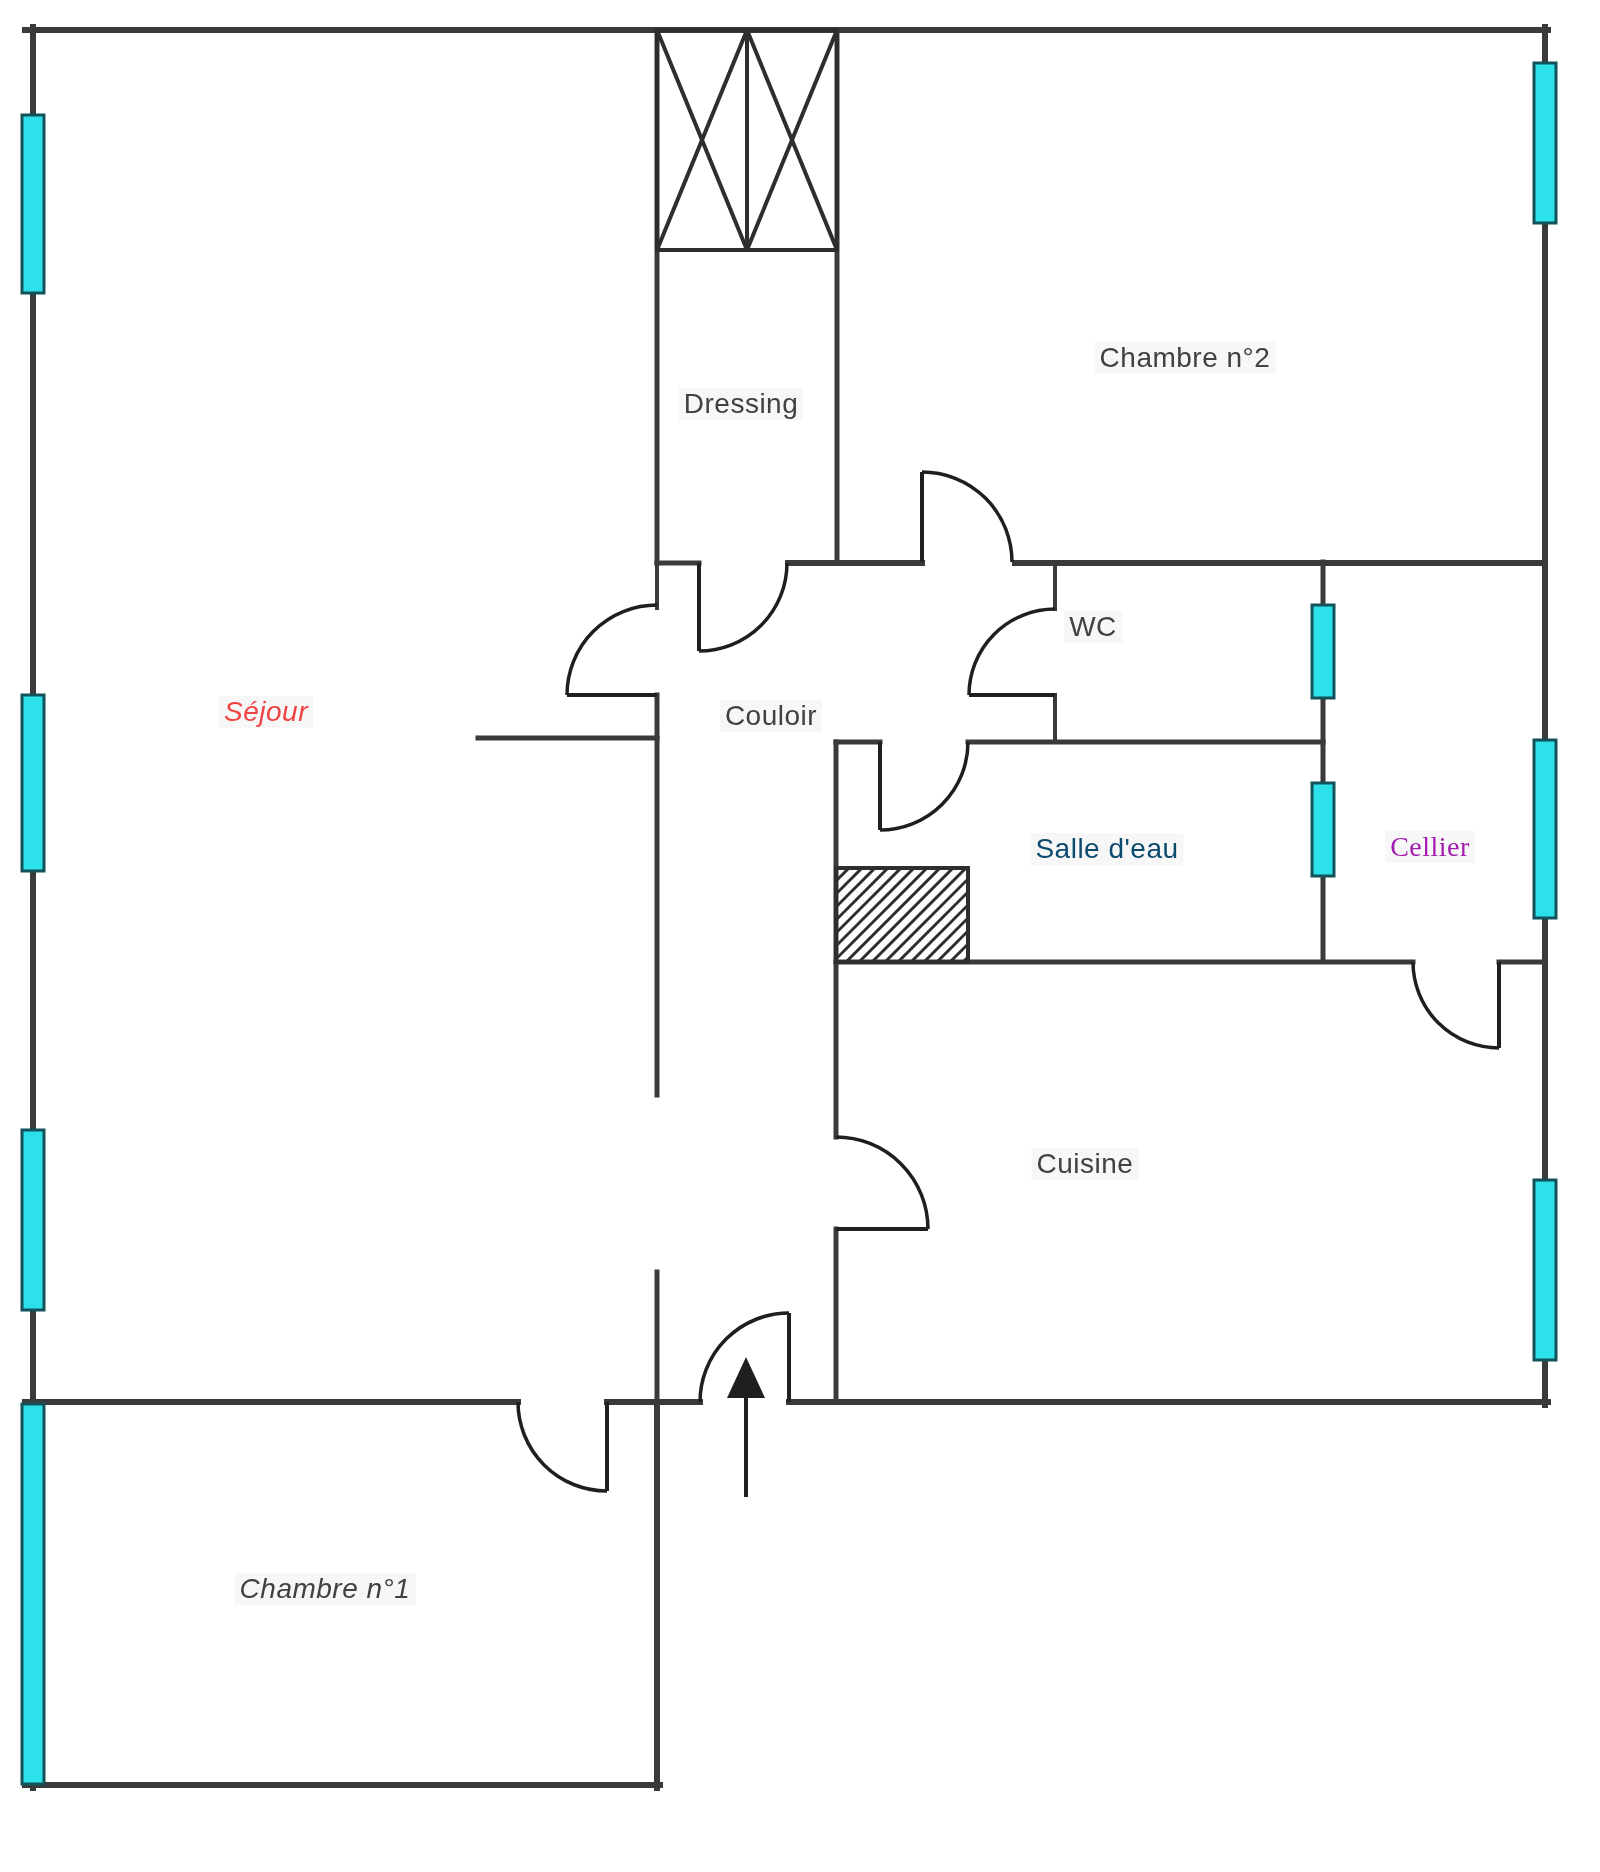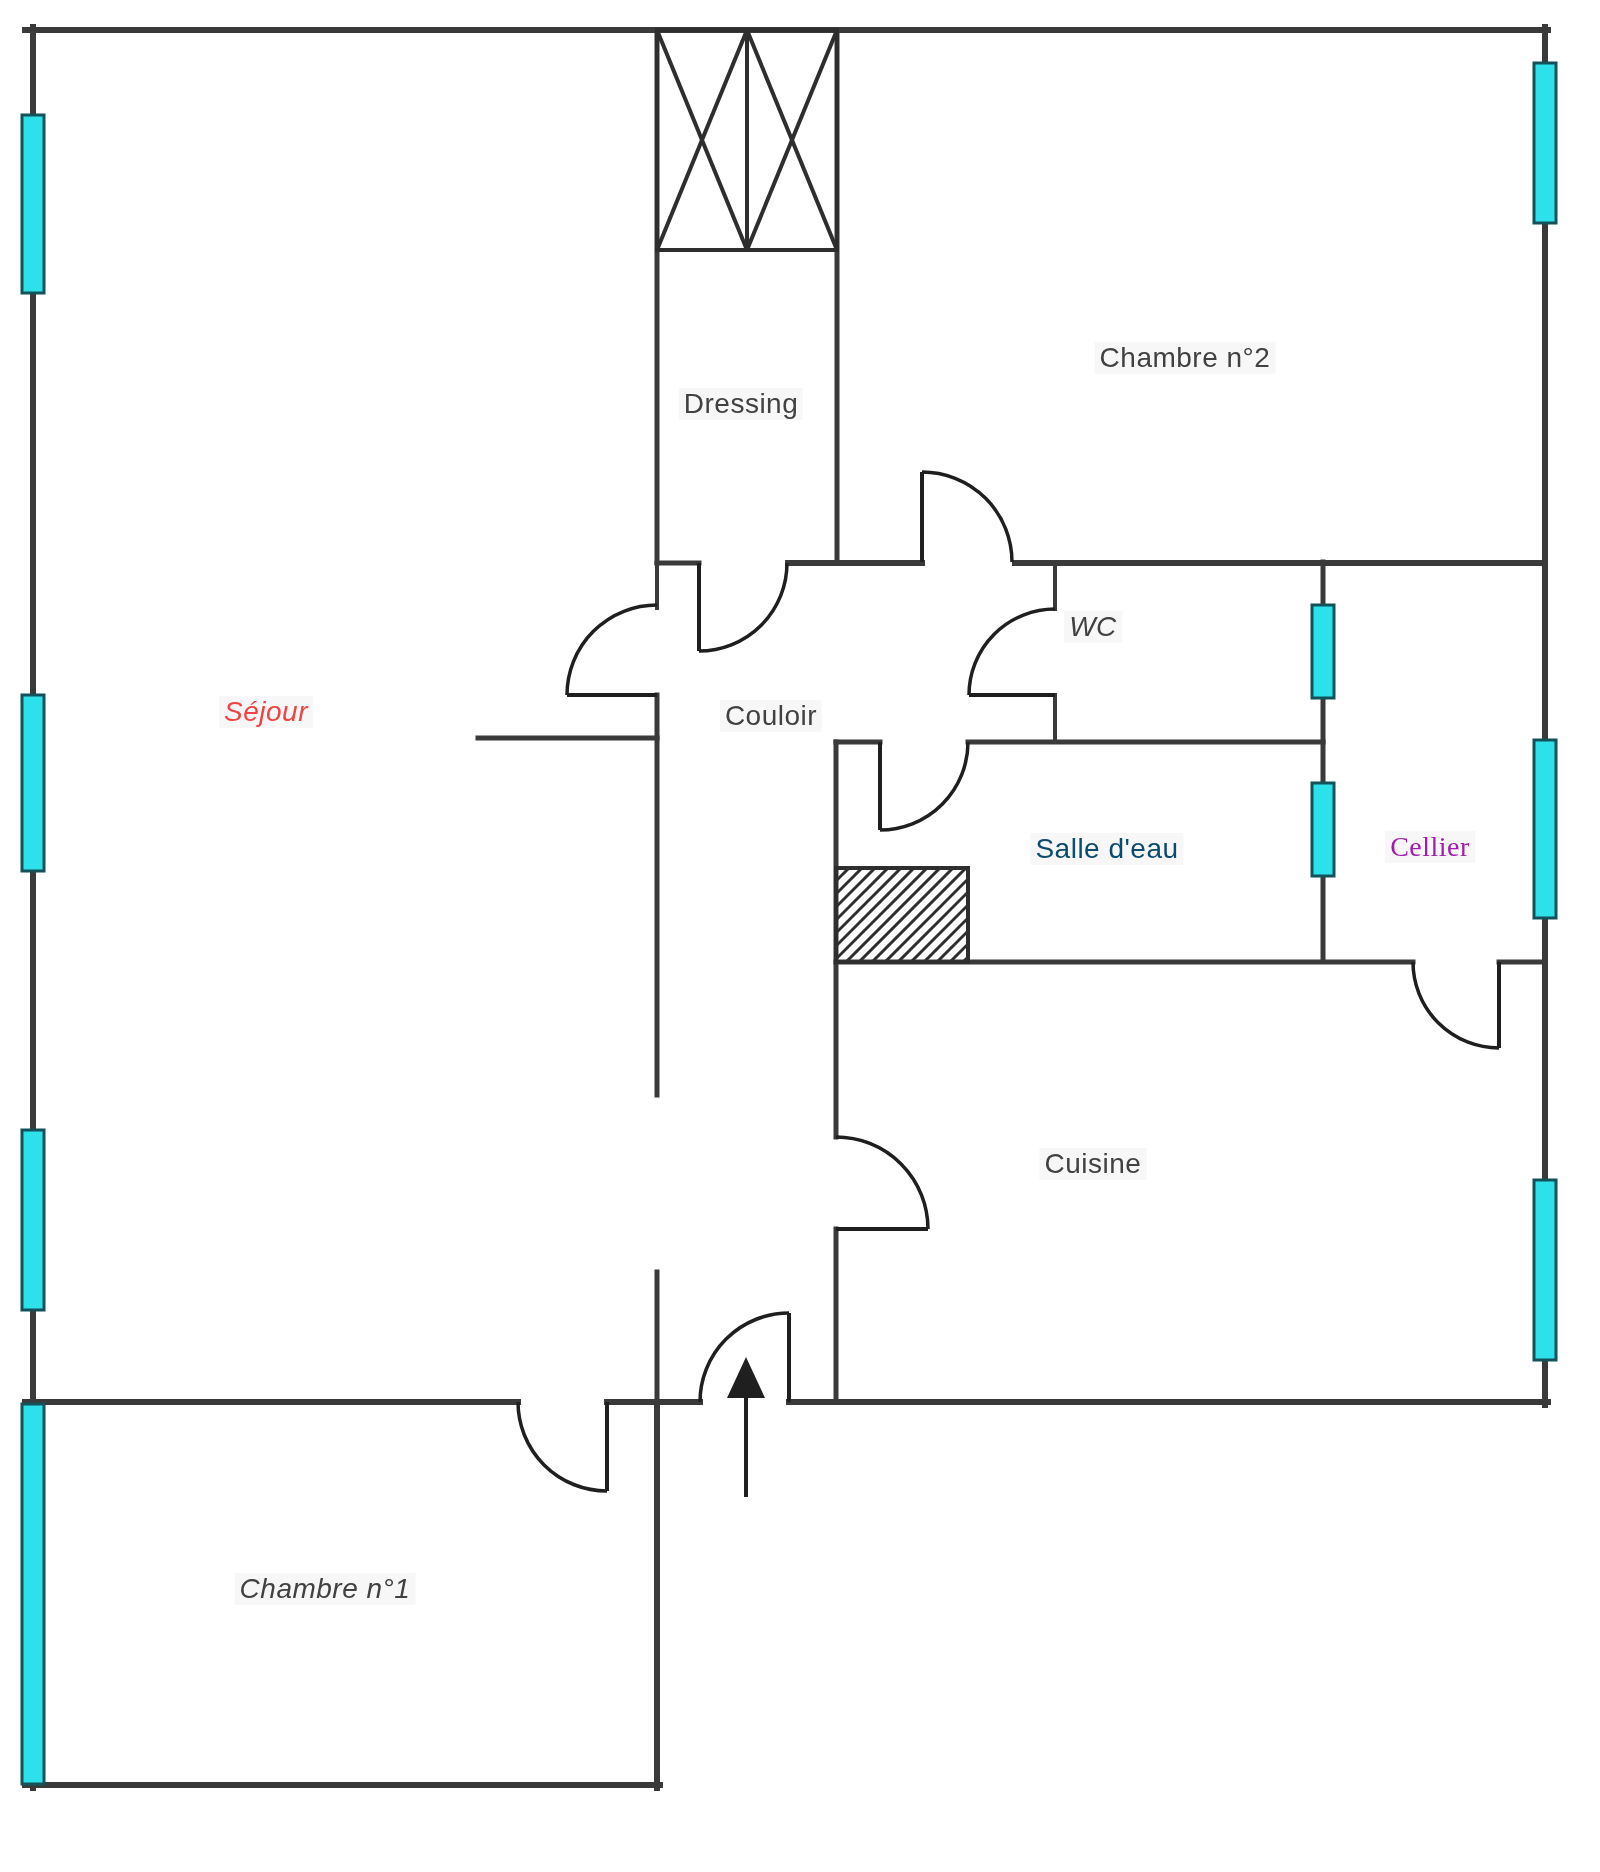--- a/index.html
+++ b/index.html
@@ -106,20 +106,20 @@
         <rect x="1534" y="740" width="22" height="178" fill="#2ce1ea" stroke="#14525a" stroke-width="3"></rect>
         <rect x="1534" y="1180" width="22" height="180" fill="#2ce1ea" stroke="#14525a" stroke-width="3"></rect>
         <rect x="1312" y="605" width="22" height="93" fill="#2ce1ea" stroke="#14525a" stroke-width="3"></rect>
         <rect x="1312" y="783" width="22" height="93" fill="#2ce1ea" stroke="#14525a" stroke-width="3"></rect>
       </g>
   </svg>
   <div id="labels-layer">
       <div class="room-label" style="left: 266px; top: 712px; color: #ef4444; background: rgba(246, 246, 246, 0.85); font-style: italic;">Séjour</div>
       <div class="room-label" style="left: 741px; top: 404px; color: rgb(65, 65, 65); background: rgba(246, 246, 246, 0.85);">Dressing</div>
       <div class="room-label" style="left: 1185px; top: 358px; color: rgb(65, 65, 65); background: rgba(246, 246, 246, 0.85);">Chambre n°2</div>
-      <div class="room-label" style="left: 1093px; top: 627px; color: rgb(65, 65, 65); background: rgba(246, 246, 246, 0.85); font-style: italic;">WC</div>
+      <div class="room-label" style="left: 1093px; top: 627px; color: rgb(65, 65, 65); background: rgba(246, 246, 246, 0.85);">WC</div>
       <div class="room-label" style="left: 771px; top: 716px; color: rgb(65, 65, 65); background: rgba(246, 246, 246, 0.85);">Couloir</div>
       <div class="room-label" style="left: 1107px; top: 849px; color: #0c4a6e; background: rgba(246, 246, 246, 0.85);">Salle d'eau</div>
       <div class="room-label" style="left: 1430px; top: 847px; color: #a21caf; background: rgba(246, 246, 246, 0.85); font-family: Liberation Serif, serif;">Cellier</div>
-      <div class="room-label" style="left: 1085px; top: 1164px; color: rgb(65, 65, 65); background: rgba(246, 246, 246, 0.85); margin-left: 8px;">Cuisine</div>
+      <div class="room-label" style="left: 1085px; top: 1164px; color: rgb(65, 65, 65); background: rgba(246, 246, 246, 0.85);">Cuisine</div>
       <div class="room-label" style="left: 325px; top: 1589px; color: rgb(65, 65, 65); background: rgba(246, 246, 246, 0.85); font-style: italic;">Chambre n°1</div>
     </div>
 </div>
 
 </body></html>

